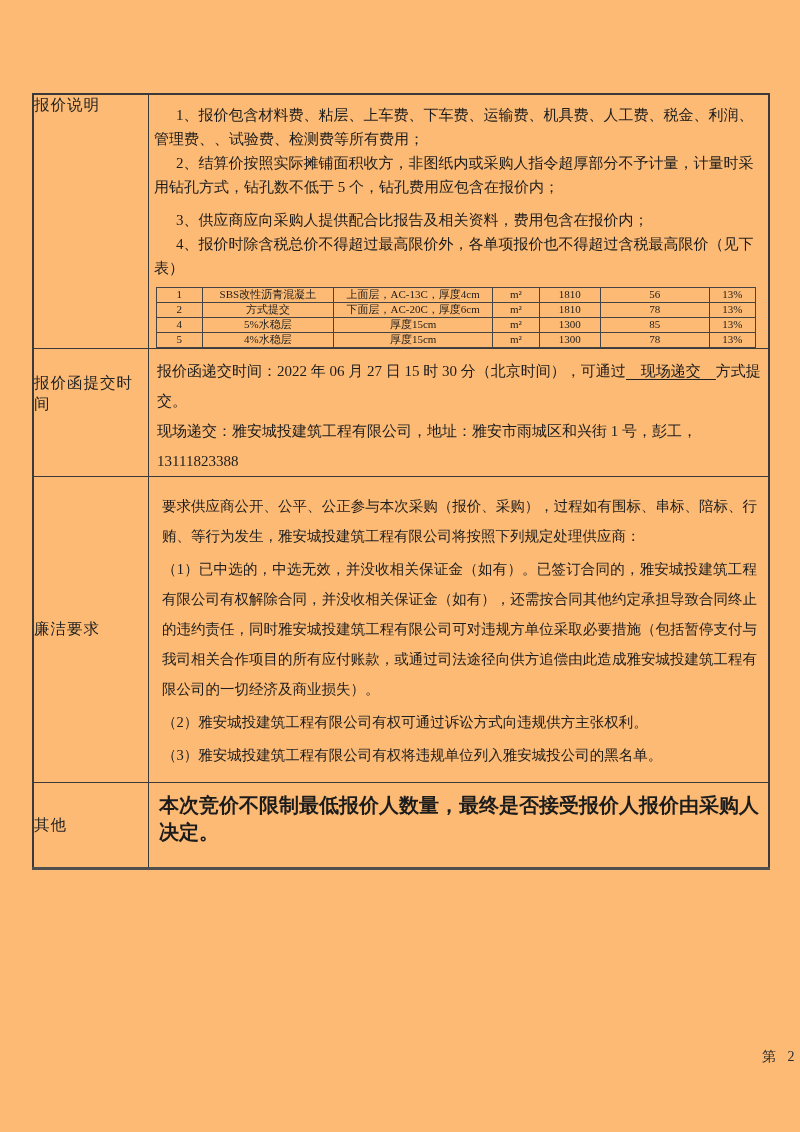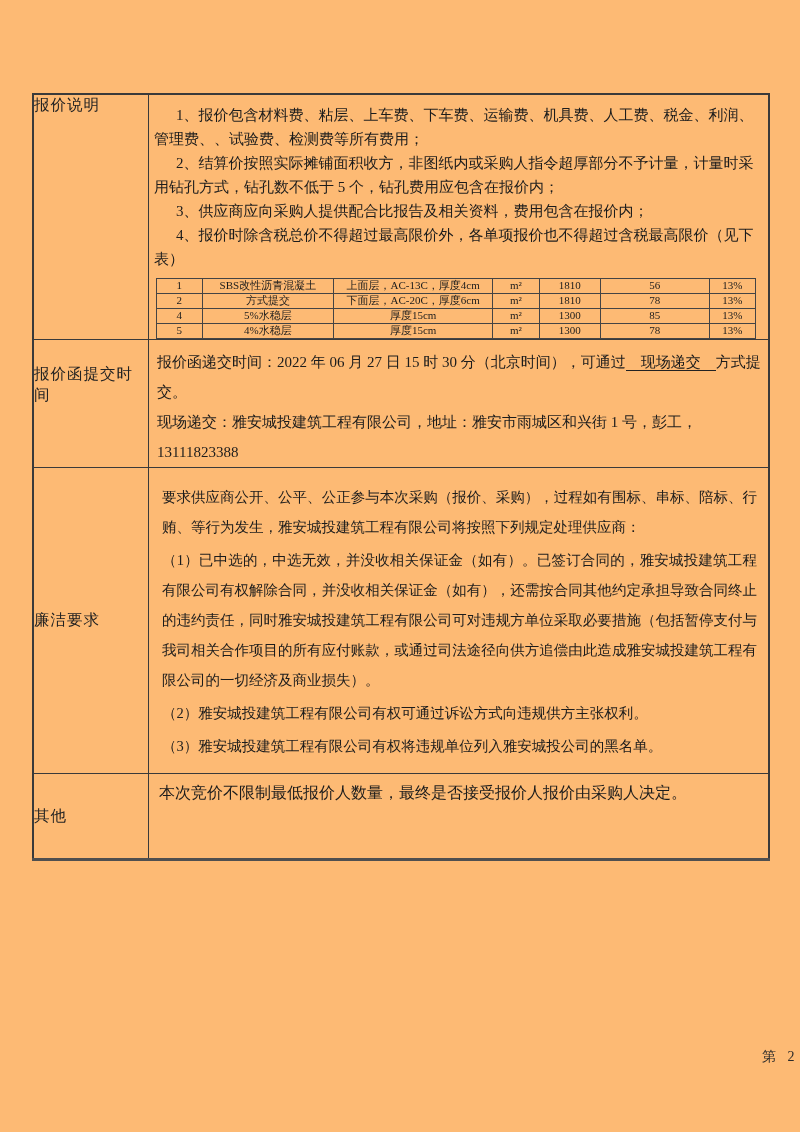--- a/index.html
+++ b/index.html
@@ -21,21 +21,21 @@
   }
   td.lbl{
     width:114px;font-size:15.5px;letter-spacing:1px;
     padding:12px 4px 0 6px;color:#222;
   }
   td.lbl.mid{vertical-align:middle;text-align:left;padding-top:0;}
 
   
   .s1{padding:8px 8px 0 5px;font-size:15px;line-height:24px;}
   .s1 p{margin:0;text-indent:22px;}
-  .s1 p.gap{}
+  .s1 p.gap{margin-top:9px;}
   table.price{
     width:99%;margin:7px auto 0 2px;border-collapse:collapse;table-layout:fixed;
     font-size:11px;border:1.5px solid #444;
   }
   table.price th,table.price td{
     border:1px solid #444;text-align:center;padding:0 1px;
     height:14px;line-height:13px;font-weight:normal;overflow:hidden;white-space:nowrap;
   }
   table.price th{font-weight:bold;}
 
@@ -46,21 +46,21 @@
 
   
   .s3{padding:5px 8px 0 10px;font-size:14.5px;line-height:19.5px;text-align:justify;}
   .s3 p{margin:0;}
 
   
   .s4{padding:11px 8px 0 10px;font-size:14.5px;line-height:30px;text-align:justify;}
   .s4 p{margin:3px;}
 
   
-  .s5{padding:9px 8px 0 10px;font-size:16px;}
+  .s5{padding:9px 8px 0 10px;font-size:20px;font-weight:bold;}
   .s5 p{margin:0;}
 
   .footer{
     position:absolute;left:0;top:1048px;width:100%;
     text-align:right;font-size:14px;letter-spacing:4px;color:#2a2a2a;margin-left:24px;
   }
 </style>
 </head>
 <body>
 

